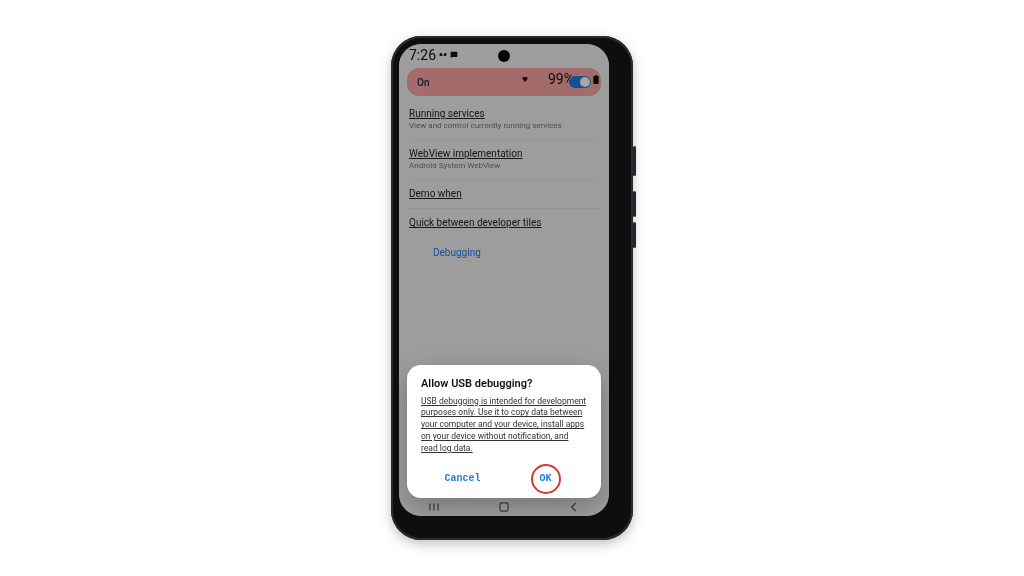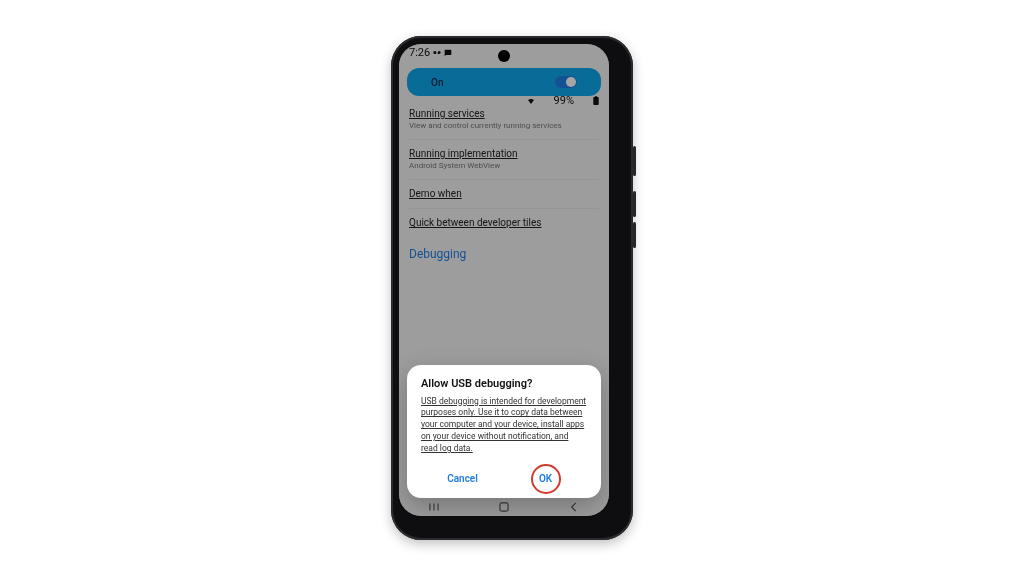--- a/index.html
+++ b/index.html
@@ -5,50 +5,50 @@
   html,body{margin:0;padding:0;width:1024px;height:576px;background:#ffffff;font-family:Roboto, "Segoe UI", Arial, sans-serif;overflow:hidden;}
   .stage{position:relative;width:1024px;height:576px;display:flex;align-items:center;justify-content:center;}
   .phone{position:relative;width:226px;height:488px;border-radius:30px;background:#0e0e10;padding:8px;box-shadow:0 0 0 2px #2b2b2f inset, 0 4px 12px rgba(0,0,0,.25);} 
   .phone-side-btn{position:absolute;right:-3px;width:3px;border-radius:2px;background:#26262a;}
   .btn-pwr{top:110px;height:30px;}
   .btn-vu{top:155px;height:26px;}
   .btn-vd{top:186px;height:26px;}
   .screen{position:relative;width:210px;height:472px;background:#f2f2f2;border-radius:22px;overflow:hidden;}
   .notch{position:absolute;top:6px;left:50%;transform:translateX(-50%);width:12px;height:12px;background:#000;border-radius:50%;z-index:5;}
   
-  .status{display:flex;align-items:flex-start;justify-content:space-between;height:18px;padding:2px 10px 0 10px;font-size:11px;color:#111;}
+  .status{display:flex;align-items:center;justify-content:space-between;height:18px;padding:2px 10px 0 10px;font-size:14px;color:#111;}
   .status .right{display:flex;gap:19px;align-items:center;margin-top:48px;}
   .status svg{display:block;}
   
   .hdr{display:flex;align-items:center;height:30px;padding:0 8px;background:#f7f7f7;}
   .hdr .back{width:16px;height:16px;display:flex;align-items:center;justify-content:center;color:#222;}
   .hdr .title{flex:1;font-size:11px;color:#222;margin-left:4px;}
   .hdr .search{width:16px;height:16px;color:#333;}
   
-  .master{display:flex;align-items:center;justify-content:space-between;background:#0ea5e9;margin:4px 8px;border-radius:12px;padding:8px 24px;}
+  .master{display:flex;align-items:center;justify-content:space-between;background:#fca5a5;margin:4px 8px;border-radius:12px;padding:8px 10px;}
   .master .lbl{font-size:10px;color:#0f2a46;font-weight:500;}
   .toggle-on{width:22px;height:12px;border-radius:6px;background:#1f7de0;position:relative;}
   .toggle-on:after{content:"";position:absolute;right:1px;top:1px;width:10px;height:10px;border-radius:50%;background:#fff;}
   .toggle-off{width:22px;height:12px;border-radius:6px;border:1px solid #999;position:relative;}
   .toggle-off:after{content:"";position:absolute;left:0;top:0;width:10px;height:10px;border-radius:50%;border:1px solid #999;background:#eee;}
   
   .list{padding:0 10px;}
   .item{padding:8px 0;border-bottom:1px solid rgba(0,0,0,0);}
   .item+.item{border-top:1px solid rgba(0,0,0,.05);}
   .item .ttl{font-size:10px;color:#222;text-decoration:underline;}
   .item .sub{font-size:8px;color:#777;margin-top:2px;}
   .item.row{display:flex;align-items:center;justify-content:space-between;}
-  .sec-hdr{font-size:12px;color:#1f7de0;margin-top:6px;padding:4px 0 2px;}
+  .sec-hdr{font-size:10px;color:#1f7de0;margin-top:6px;padding:4px 0 2px;margin-left:24px;}
   
   .scrim{position:absolute;inset:0;background:rgba(0,0,0,.35);}
   
   .dialog{position:absolute;left:8px;right:8px;bottom:18px;background:#fff;border-radius:14px;padding:12px 14px 6px;box-shadow:0 8px 24px rgba(0,0,0,.25);}  
   .dialog .dtitle{font-size:11px;font-weight:600;color:#111;margin-bottom:6px;}
   .dialog .dmsg{font-size:8.5px;line-height:1.4;color:#333;text-decoration:underline;}
-  .dialog .dactions{display:flex;margin-top:10px;}
+  .dialog .dactions{display:flex;margin-top:10px;font-family:Liberation Mono, monospace;}
   .dialog .dbtn{flex:1;text-align:center;font-size:10px;font-weight:600;color:#1f7de0;padding:8px 0;}
   .okwrap{position:relative;}
   .ring{position:absolute;top:50%;left:50%;width:26px;height:26px;border:2.5px solid #d13a2e;border-radius:50%;transform:translate(-50%,-50%);pointer-events:none;}
   
   .cut{position:absolute;bottom:40px;left:10px;right:10px;font-size:7px;color:#888;display:flex;align-items:center;justify-content:space-between;}
   
   .navbar{position:absolute;bottom:0;left:0;right:0;height:18px;display:flex;align-items:center;justify-content:space-around;color:#333;}
   .navbar svg{display:block;}
 </style>
 </head>
@@ -89,21 +89,21 @@
         <span class="lbl">On</span>
         <span class="toggle-on"></span>
       </div>
 
       <div class="list">
         <div class="item">
           <div class="ttl">Running services</div>
           <div class="sub">View and control currently running services</div>
         </div>
         <div class="item">
-          <div class="ttl">Running implementation</div>
+          <div class="ttl">WebView implementation</div>
           <div class="sub">Android System WebView</div>
         </div>
         <div class="item">
           <div class="ttl">Demo when</div>
         </div>
         <div class="item">
           <div class="ttl">Quick between developer tiles</div>
         </div>
         <div class="sec-hdr">Debugging</div>
       </div>

